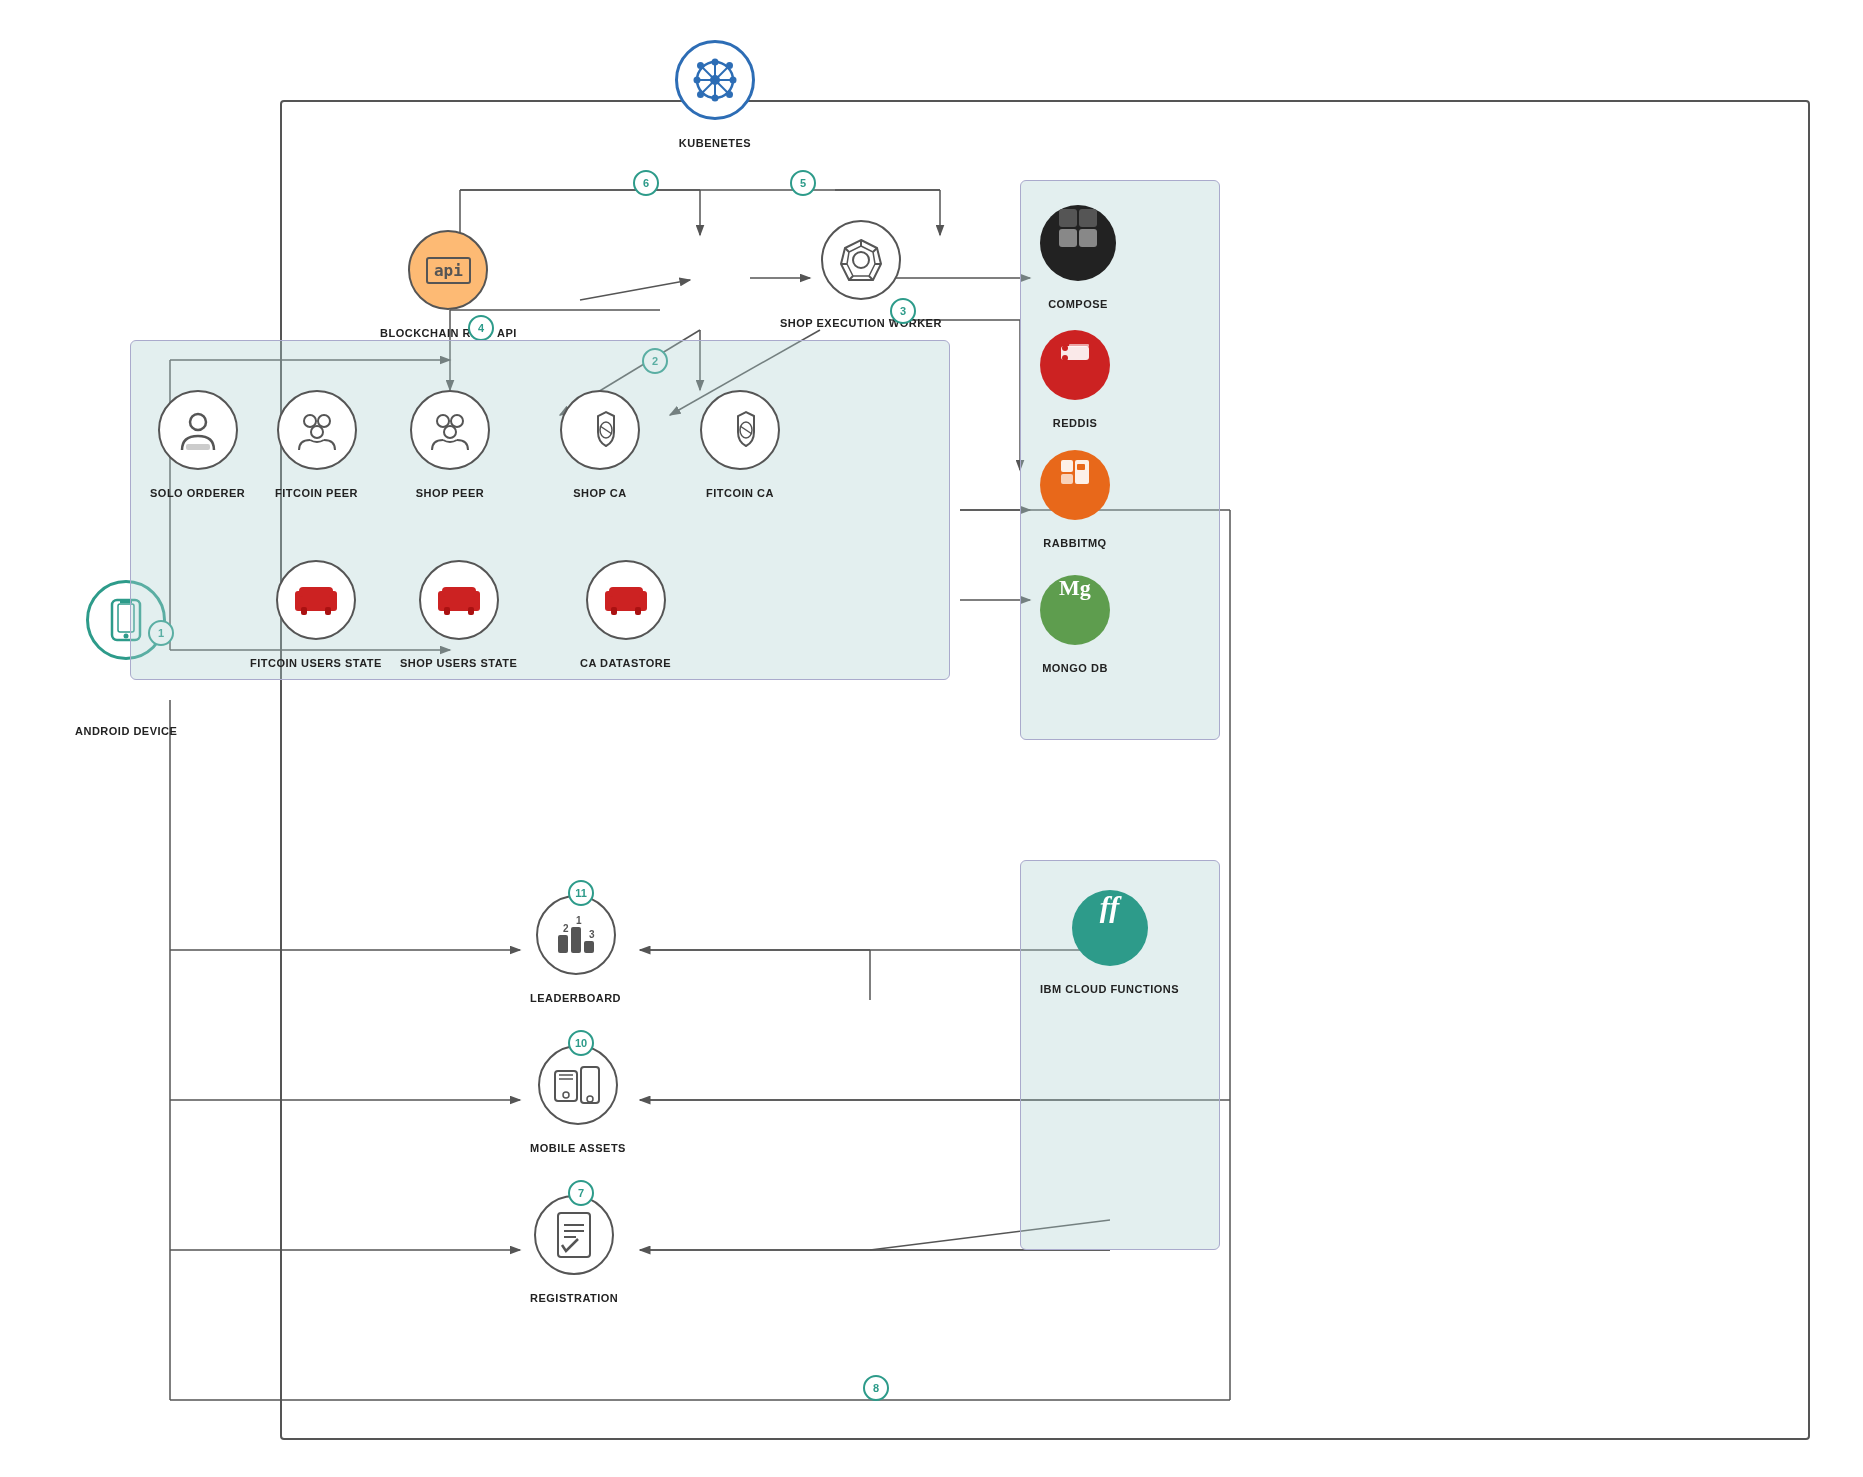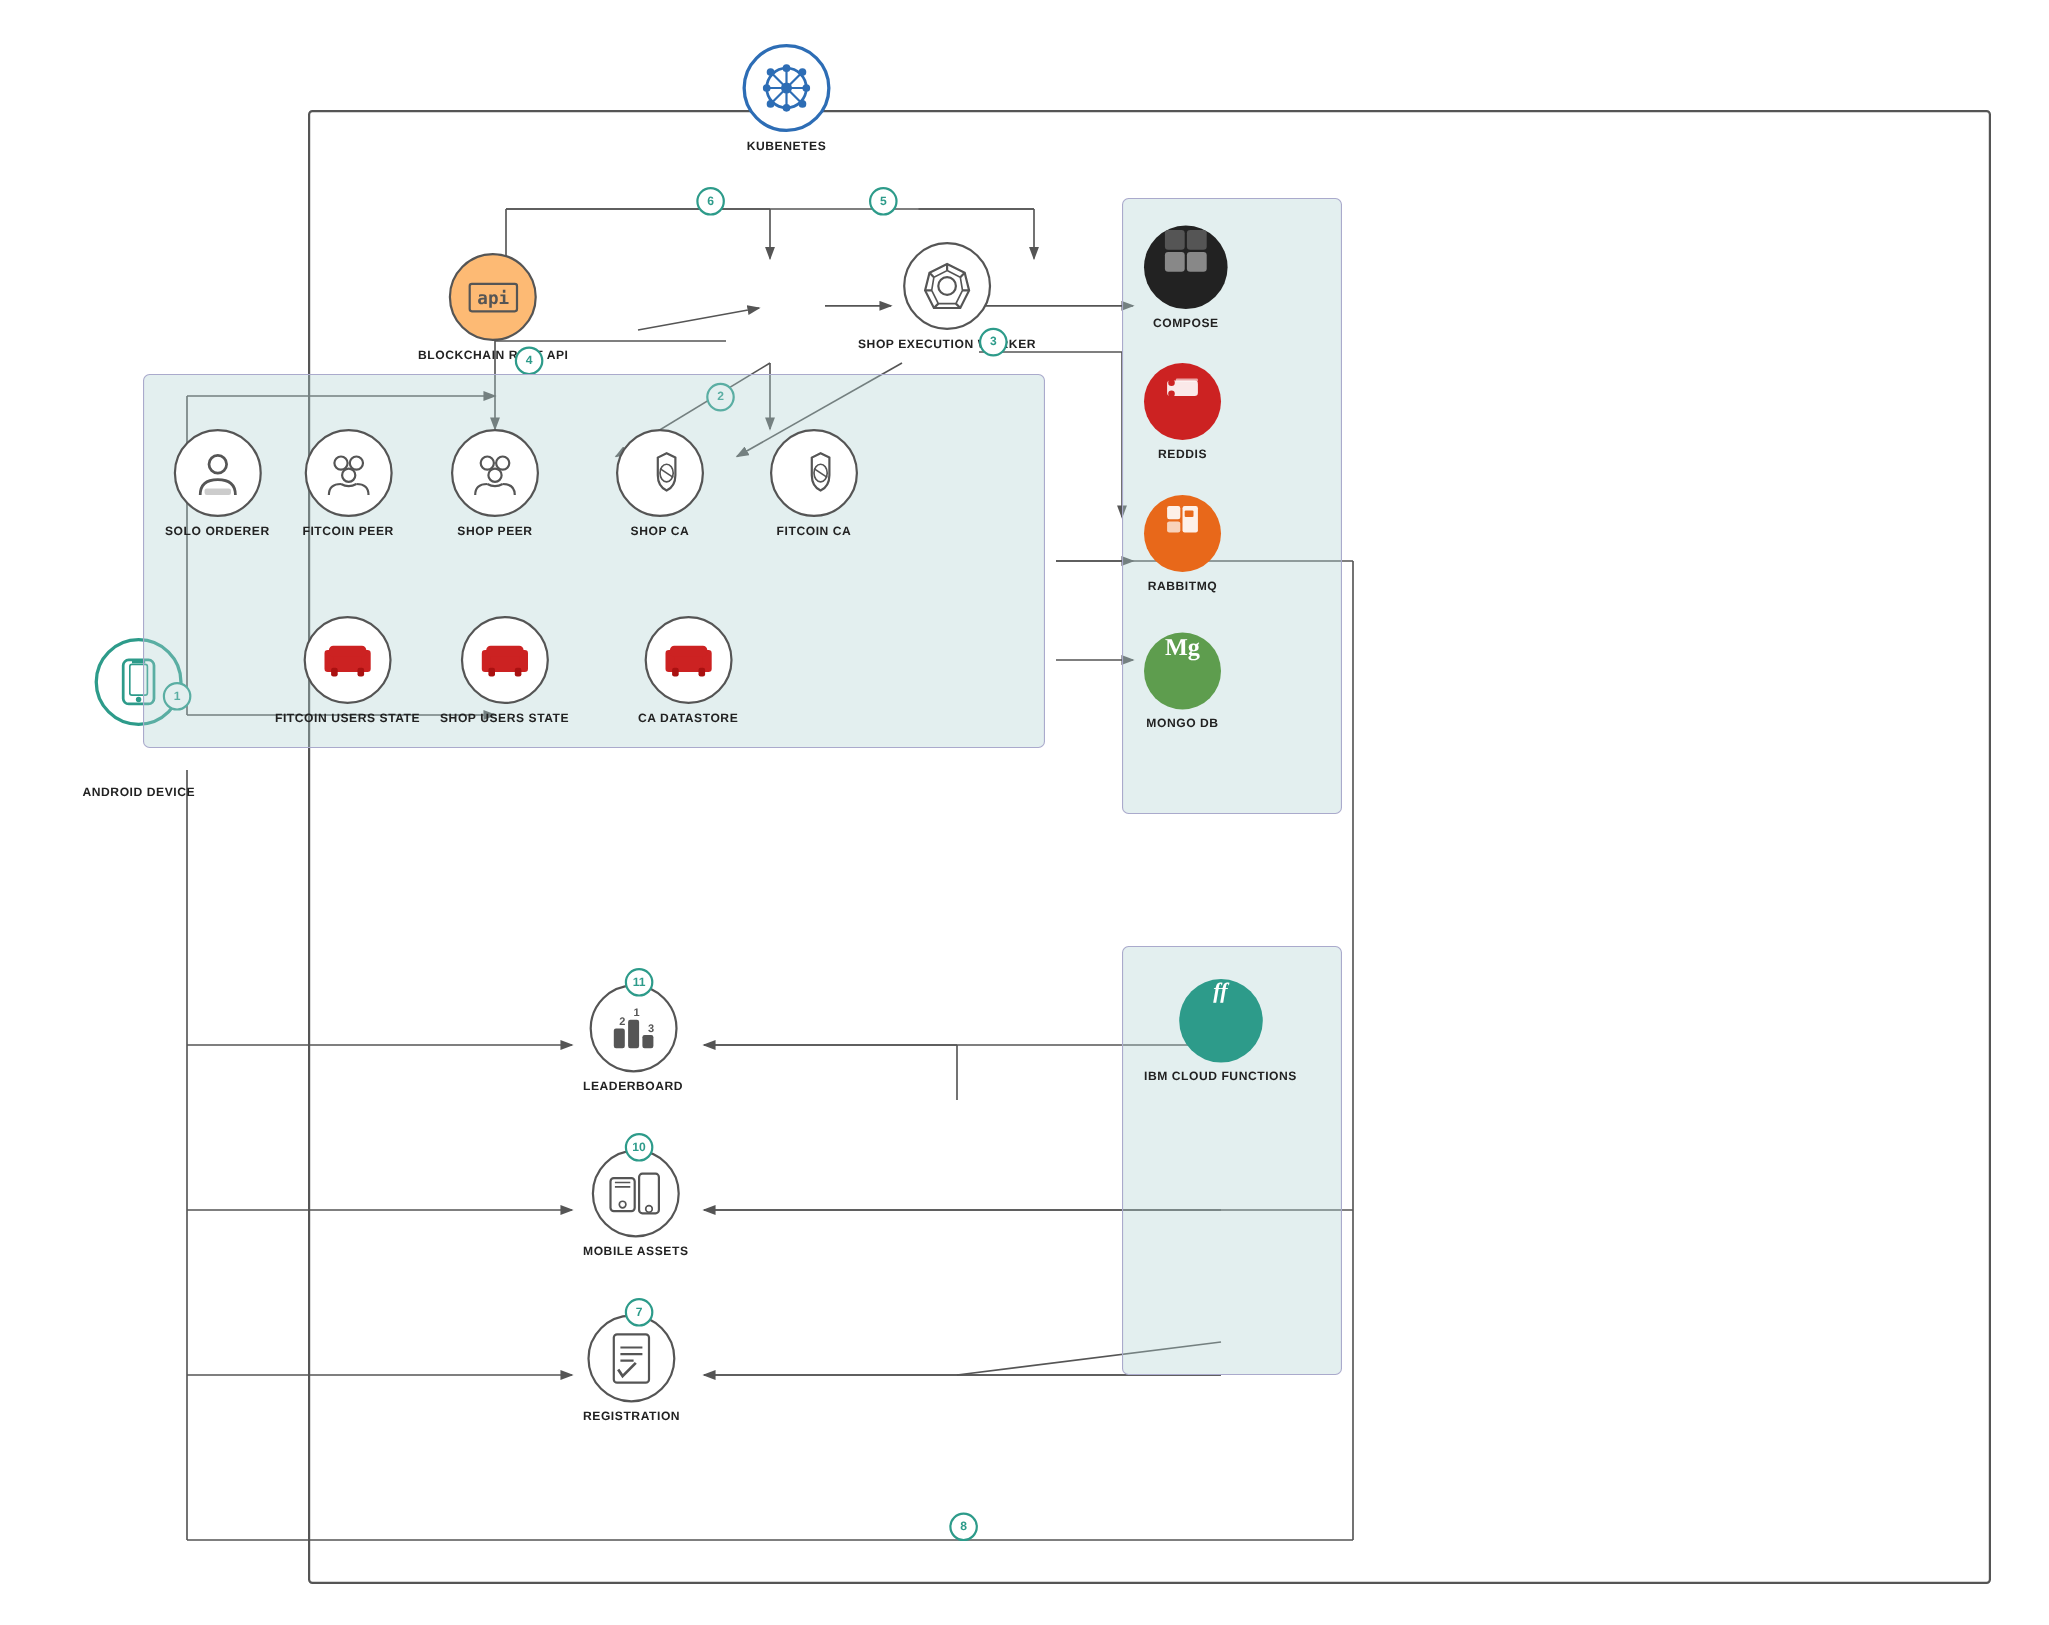--- a/index.html
+++ b/index.html
@@ -48,21 +48,21 @@
       font-size: 28px;
     }
     .node-circle.teal-border {
       border-color: #2d9b8a;
       border-width: 3px;
     }
     .node-label {
       font-size: 11px;
       font-weight: bold;
       letter-spacing: 0.5px;
-      margin-top: 6px;
+      margin-top: 16px;
       color: #222;
       line-height: 1.3;
       text-align: left;
     }
     
     .blockchain-region {
       position: absolute;
       top: 320px;
       left: 110px;
       width: 820px;
@@ -446,21 +446,21 @@
     <div class="service-circle" style="background:#5e9d4e;">
       <span style="font-size:22px; font-weight:bold; color:#fff; font-family:serif;">Mg</span>
     </div>
     <div class="node-label">MONGO DB</div>
   </div>
 
   <div class="ibm-region"></div>
 
   <div class="node" style="top: 870px; left: 1020px;">
     <div class="service-circle" style="background:#2d9b8a; width:76px; height:76px;">
-      <span style="font-size:20px; font-family:serif; font-style:italic; color:#fff; font-weight:bold;">ff</span>
+      <span style="font-size:30px; font-family:serif; font-style:italic; color:#fff; font-weight:bold;">ff</span>
     </div>
     <div class="node-label">IBM CLOUD
 FUNCTIONS</div>
   </div>
 
 
   <div class="node" style="top: 875px; left: 510px;">
     <div class="node-circle">
       <svg width="44" height="44" viewBox="0 0 44 44">
         <rect x="4" y="22" width="10" height="18" rx="2" fill="#555"></rect>

